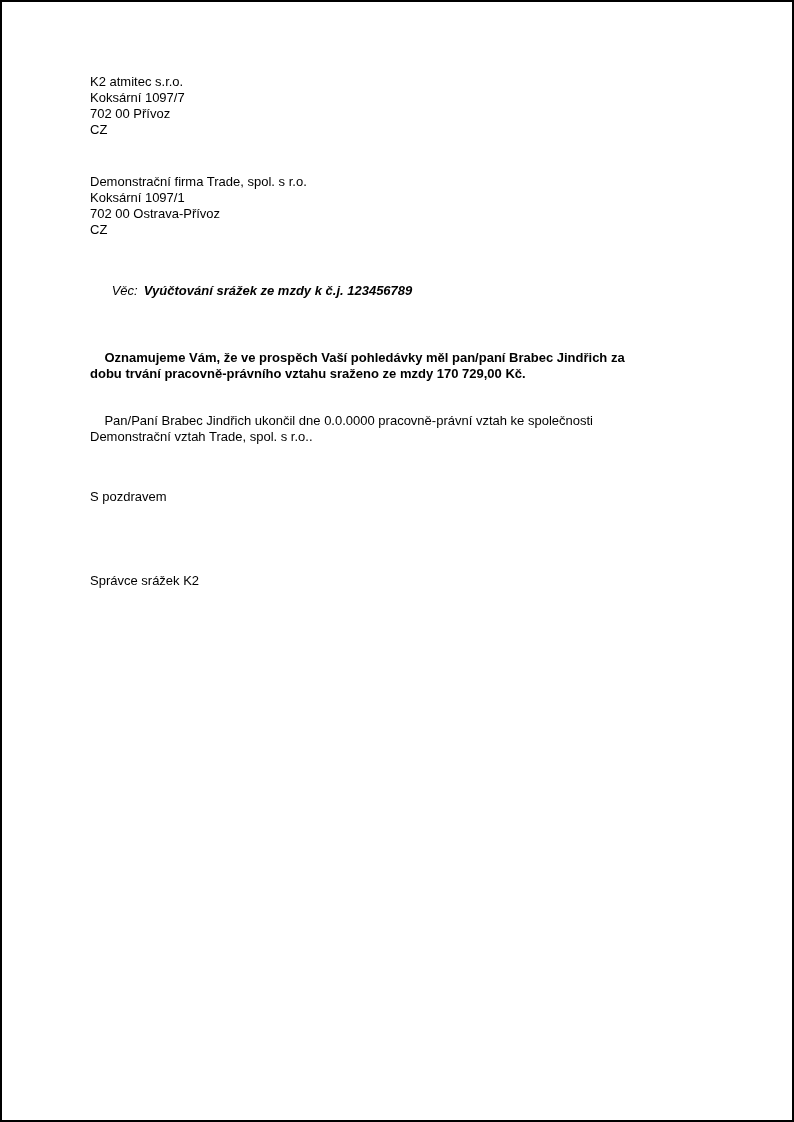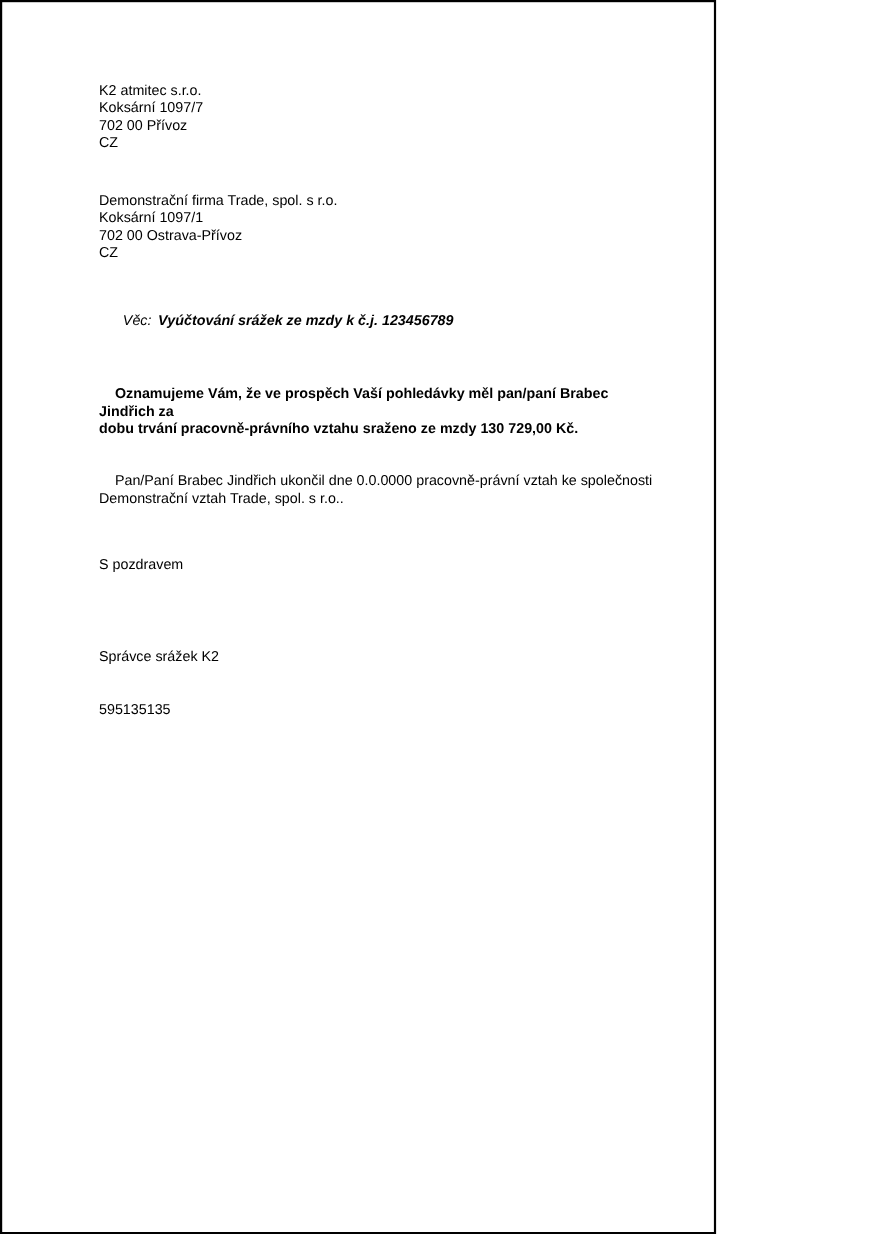--- a/index.html
+++ b/index.html
@@ -2,21 +2,21 @@
 <html lang="cs"><head>
 <meta charset="utf-8">
 <style>
   html, body {
     margin: 0;
     padding: 0;
     background: #ffffff;
   }
   .page {
     position: relative;
-    width: 651px;
+    width: 794px;
     height: 1122px;
     box-sizing: border-box;
     border: 2px solid #000000;
     background: #ffffff;
     overflow: hidden;
     font-family: "Liberation Sans", "DejaVu Sans", sans-serif;
     font-size: 13px;
     line-height: 16px;
     color: #000000;
   }
@@ -55,26 +55,25 @@
 702 00 Ostrava-Přívoz
 CZ</div>
 
 
     <div class="block subject-line">
       <span class="subject-label">Věc:</span><span class="subject-text">Vyúčtování srážek ze mzdy k č.j. 123456789</span>
     </div>
 
 
     <div class="block para-notice">    Oznamujeme Vám, že ve prospěch Vaší pohledávky měl pan/paní Brabec Jindřich za
-dobu trvání pracovně-právního vztahu sraženo ze mzdy 130 729,00 Kč.</div>
+dobu trvání pracovně-právního vztahu sraženo ze mzdy 170 729,00 Kč.</div>
 
     <div class="block para-termination">    Pan/Paní Brabec Jindřich ukončil dne 0.0.0000 pracovně-právní vztah ke společnosti
 Demonstrační vztah Trade, spol. s r.o..</div>
 
     <div class="block closing">S pozdravem</div>
 
     <div class="block signature">
       <div>Správce srážek K2</div>
-      <div>595135135</div>
     </div>
 
   </div>
 </div>
 
 </body></html>

